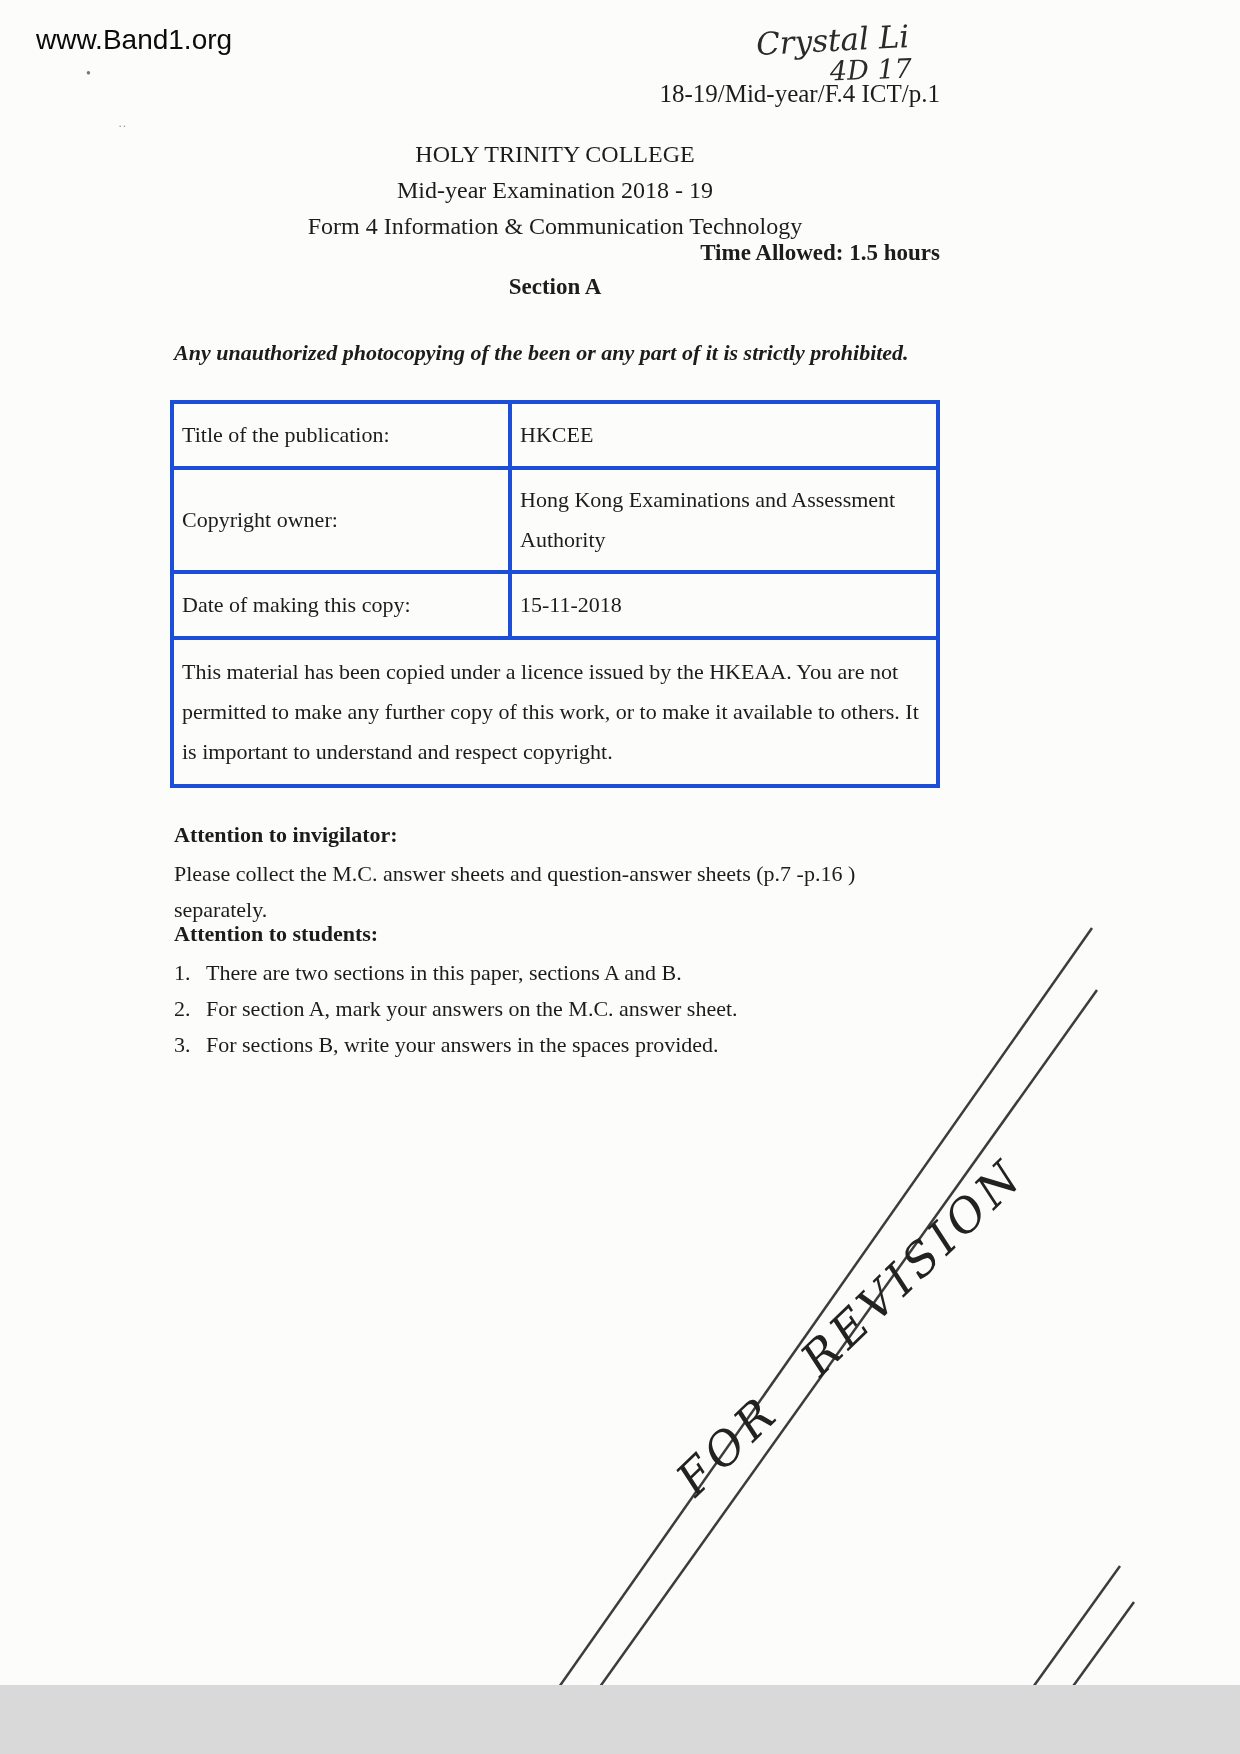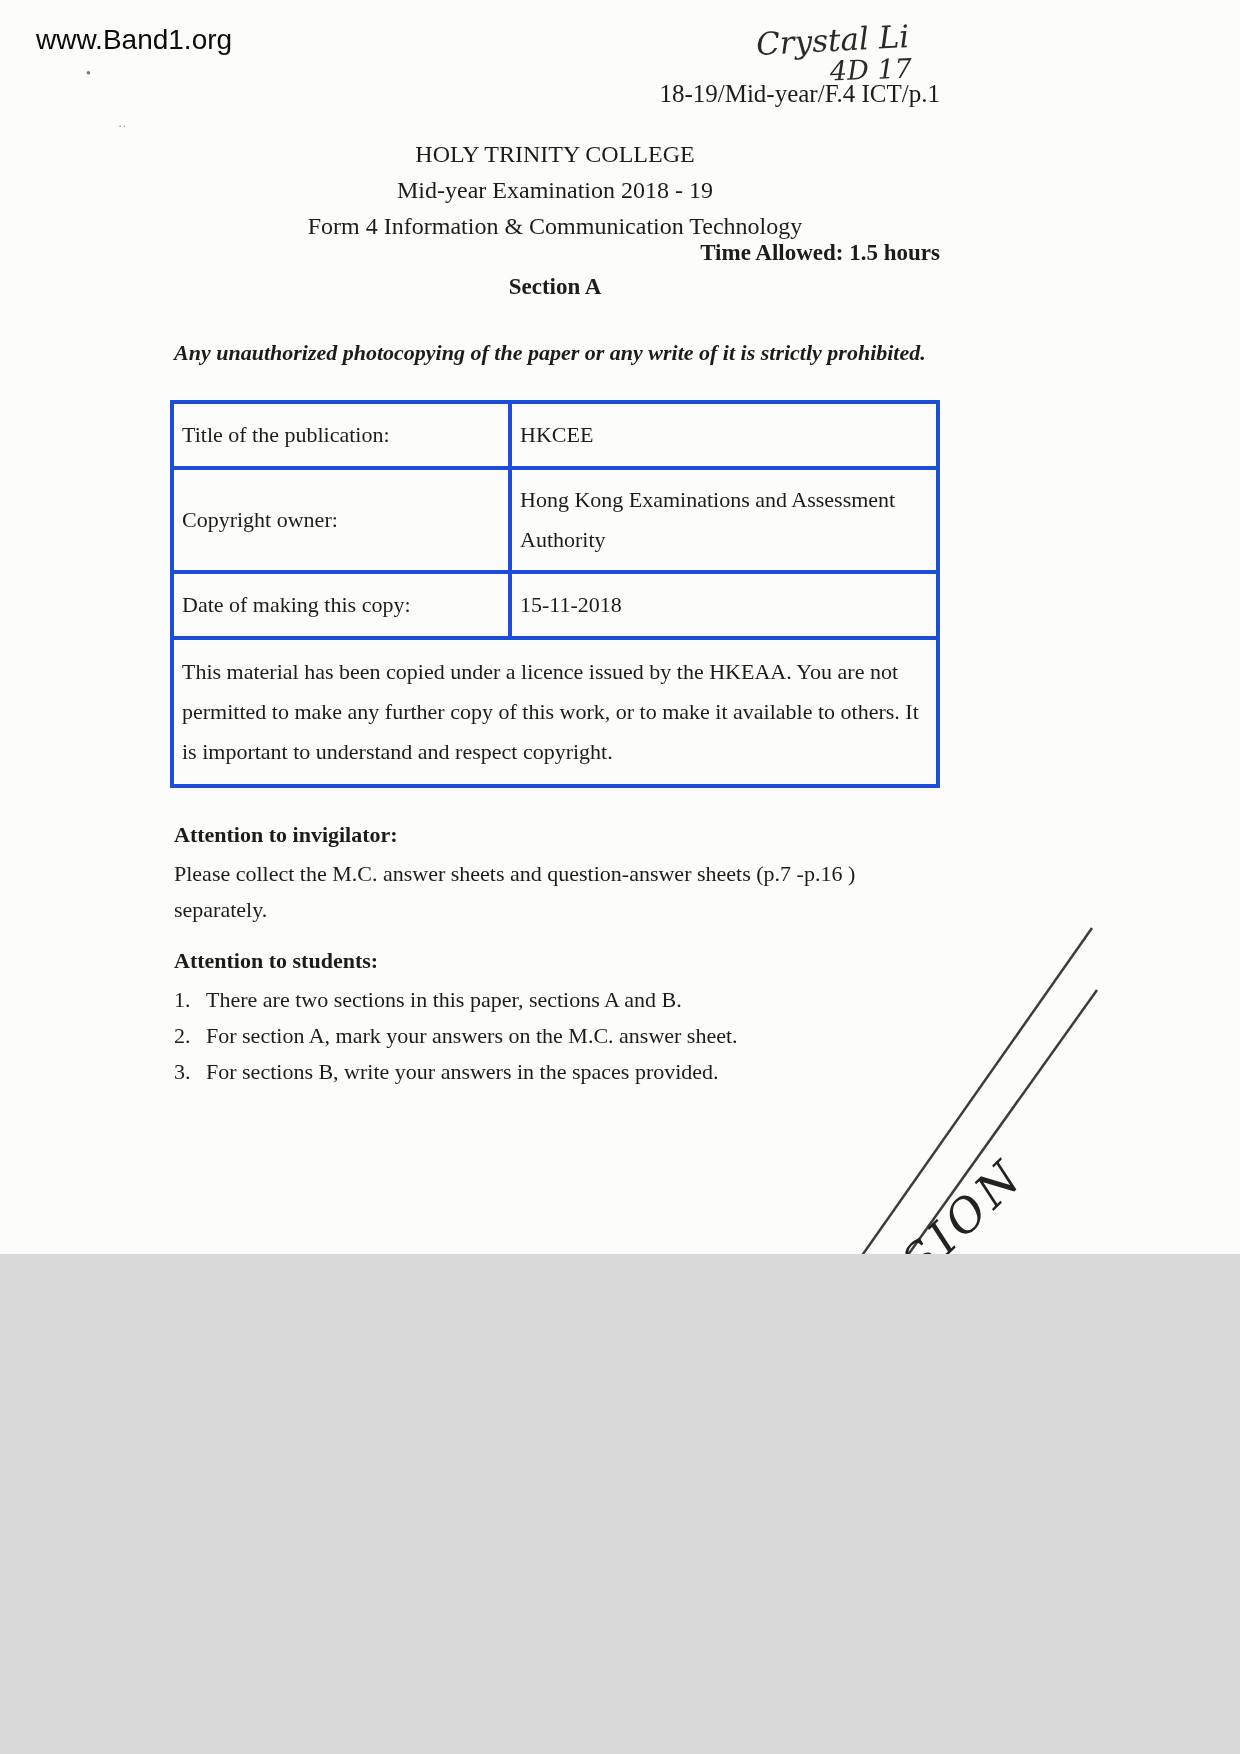--- a/index.html
+++ b/index.html
@@ -1,18 +1,18 @@
 <!DOCTYPE html>
 <html><head>
 <meta charset="utf-8">
 <style>
   html,body{margin:0;padding:0;background:#d9d9d9;}
   .page{
     position:relative;
-    width:1240px;height:1254px;
+    width:1240px;height:1685px;
     margin:0 auto;
     background:#fcfcfa;
     font-family:"Liberation Serif",serif;
     color:#1c1c1c;
     overflow:hidden;
   }
   .watermark{
     position:absolute;left:36px;top:24px;
     font-family:"Liberation Sans",sans-serif;
     font-size:28px;color:#0b0b0b;
@@ -52,21 +52,21 @@
   .copy-table .row-short{height:50px;}
   .copy-table .row-tall{height:88px;}
   .copy-table .value-tall{line-height:40px;vertical-align:middle;}
   .copy-table .notice-cell{
     height:116px;line-height:40px;vertical-align:middle;padding:12px 8px;
   }
   .attention{position:absolute;left:174px;font-size:22px;}
   .attention .heading{font-weight:bold;margin-bottom:8px;}
   .attention .body{width:720px;line-height:36px;}
   .inv{top:822px;}
-  .stu{top:948px;font-family:Liberation Serif, serif;}
+  .stu{top:921px;font-family:Liberation Serif, serif;}
   .stu-list{margin-top:6px;}
   .stu-item{display:flex;line-height:36px;}
   .stu-item .num{width:32px;}
   .stu-item .txt{flex:1;}
   .marks-layer{position:absolute;left:0;top:0;width:1240px;height:1754px;pointer-events:none;}
   .revision{
     position:absolute;left:610px;top:1300px;width:480px;
     text-align:center;
     transform:rotate(-44deg);
     font-family:"DejaVu Serif",serif;font-style:italic;
@@ -89,21 +89,21 @@
 
   <div class="header-block">
     <div class="line">HOLY TRINITY COLLEGE</div>
     <div class="line">Mid-year Examination 2018 - 19</div>
     <div class="line">Form 4 Information &amp; Communication Technology</div>
   </div>
 
   <div class="time-allowed">Time Allowed: 1.5 hours</div>
   <div class="section-a">Section A</div>
 
-  <div class="prohibition">Any unauthorized photocopying of the paper or any write of it is strictly prohibited.</div>
+  <div class="prohibition">Any unauthorized photocopying of the been or any part of it is strictly prohibited.</div>
 
   <table class="copy-table">
     <tbody>
       <tr>
         <td class="label-col row-short">Title of the publication:</td>
         <td class="row-short">HKCEE</td>
       </tr>
       <tr>
         <td class="label-col row-tall">Copyright owner:</td>
         <td class="row-tall value-tall">Hong Kong Examinations and Assessment Authority</td>

